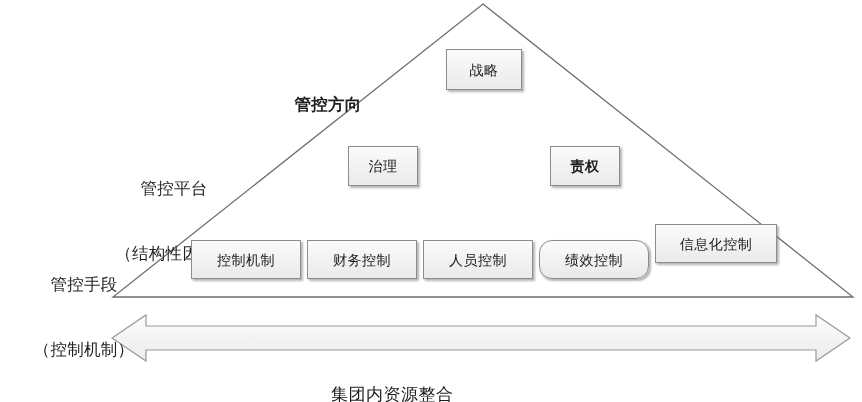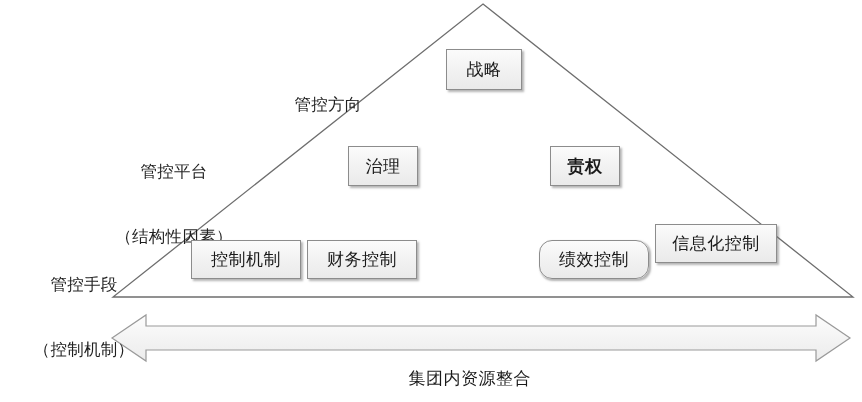--- a/index.html
+++ b/index.html
@@ -27,43 +27,44 @@
   }
   .node-box {
     position: absolute;
     box-sizing: border-box;
     border: 1px solid #8c8c8c;
     background: linear-gradient(to bottom, #fbfbfb 0%, #f2f2f2 50%, #eaeaea 100%);
     box-shadow: 1.5px 1.5px 2px rgba(120,120,120,0.55);
     display: flex;
     align-items: center;
     justify-content: center;
-    font-size: 17px;
+    font-size: 14px;
     line-height: 1;
     color: #1a1a1a;
     letter-spacing: 0.5px;
     white-space: nowrap;
   }
   .side-label {
     position: absolute;
     font-size: 16.5px;
     line-height: 1.32;
     color: #1f1f1f;
     text-align: center;
     white-space: pre;
     letter-spacing: 0.3px;
   }
   .caption {
     position: absolute;
     font-size: 17px;
     line-height: 1;
     color: #1a1a1a;
-    text-align: right;
+    text-align: left;
     white-space: nowrap;
     letter-spacing: 0.5px;
+    margin-top: 16px;
   }
 </style>
 </head>
 <body>
 
 <div id="canvas">
 
   <svg id="triangle-svg" viewBox="0 0 862 402">
     <polygon points="483,4 853,297 113,297" fill="none" stroke="#6e6e6e" stroke-width="1.3"></polygon>
   </svg>
@@ -72,39 +73,40 @@
     <defs>
       <linearGradient id="arrGrad" x1="0" y1="0" x2="0" y2="1">
         <stop offset="0%" stop-color="#fdfdfd"></stop>
         <stop offset="55%" stop-color="#f3f3f3"></stop>
         <stop offset="100%" stop-color="#ececec"></stop>
       </linearGradient>
     </defs>
     <polygon points="112,338 146,315 146,326 816,326 816,315 850,338 816,361 816,350 146,350 146,361" fill="url(#arrGrad)" stroke="#9a9a9a" stroke-width="1.2" stroke-linejoin="miter"></polygon>
   </svg>
 
-  <div class="side-label" style="left:268px; top:50px; width:120px;">
+  <div class="side-label" style="left:268px; top:50px; width:120px;font-weight:bold;">
     <div>管控方向</div>
   </div>
 
-  <div class="side-label" style="left:98px; top:117px; width:152px;text-align:center;">
+  <div class="side-label" style="left:98px; top:134px; width:152px;text-align:center;">
     <div>管控平台</div>
     <div>（结构性因素）</div>
   </div>
 
   <div class="side-label" style="left:8px; top:230px; width:152px;">
     <div>管控手段</div>
     <div>（控制机制）</div>
   </div>
 
   <div class="node-box" style="left:446px; top:49px; width:76px; height:41px;">战略</div>
 
   <div class="node-box" style="left:348px; top:146px; width:70px; height:40px;">治理</div>
   <div class="node-box" style="left:550px; top:146px; width:70px; height:40px;font-weight:bold;">责权</div>
 
   <div class="node-box" style="left:191px; top:240px; width:110px; height:39px;">控制机制</div>
   <div class="node-box" style="left:307px; top:240px; width:110px; height:39px;">财务控制</div>
+  <div class="node-box" style="left:423px; top:240px; width:110px; height:39px;">人员控制</div>
   <div class="node-box" style="left:539px; top:240px; width:110px; height:39px;border-radius:13px;">绩效控制</div>
   <div class="node-box" style="left:655px; top:224px; width:122px; height:39px;">信息化控制</div>
 
   <div class="caption" style="left:331px; top:370px; width:200px;">集团内资源整合</div>
 
 </div>
 
 </body></html>

